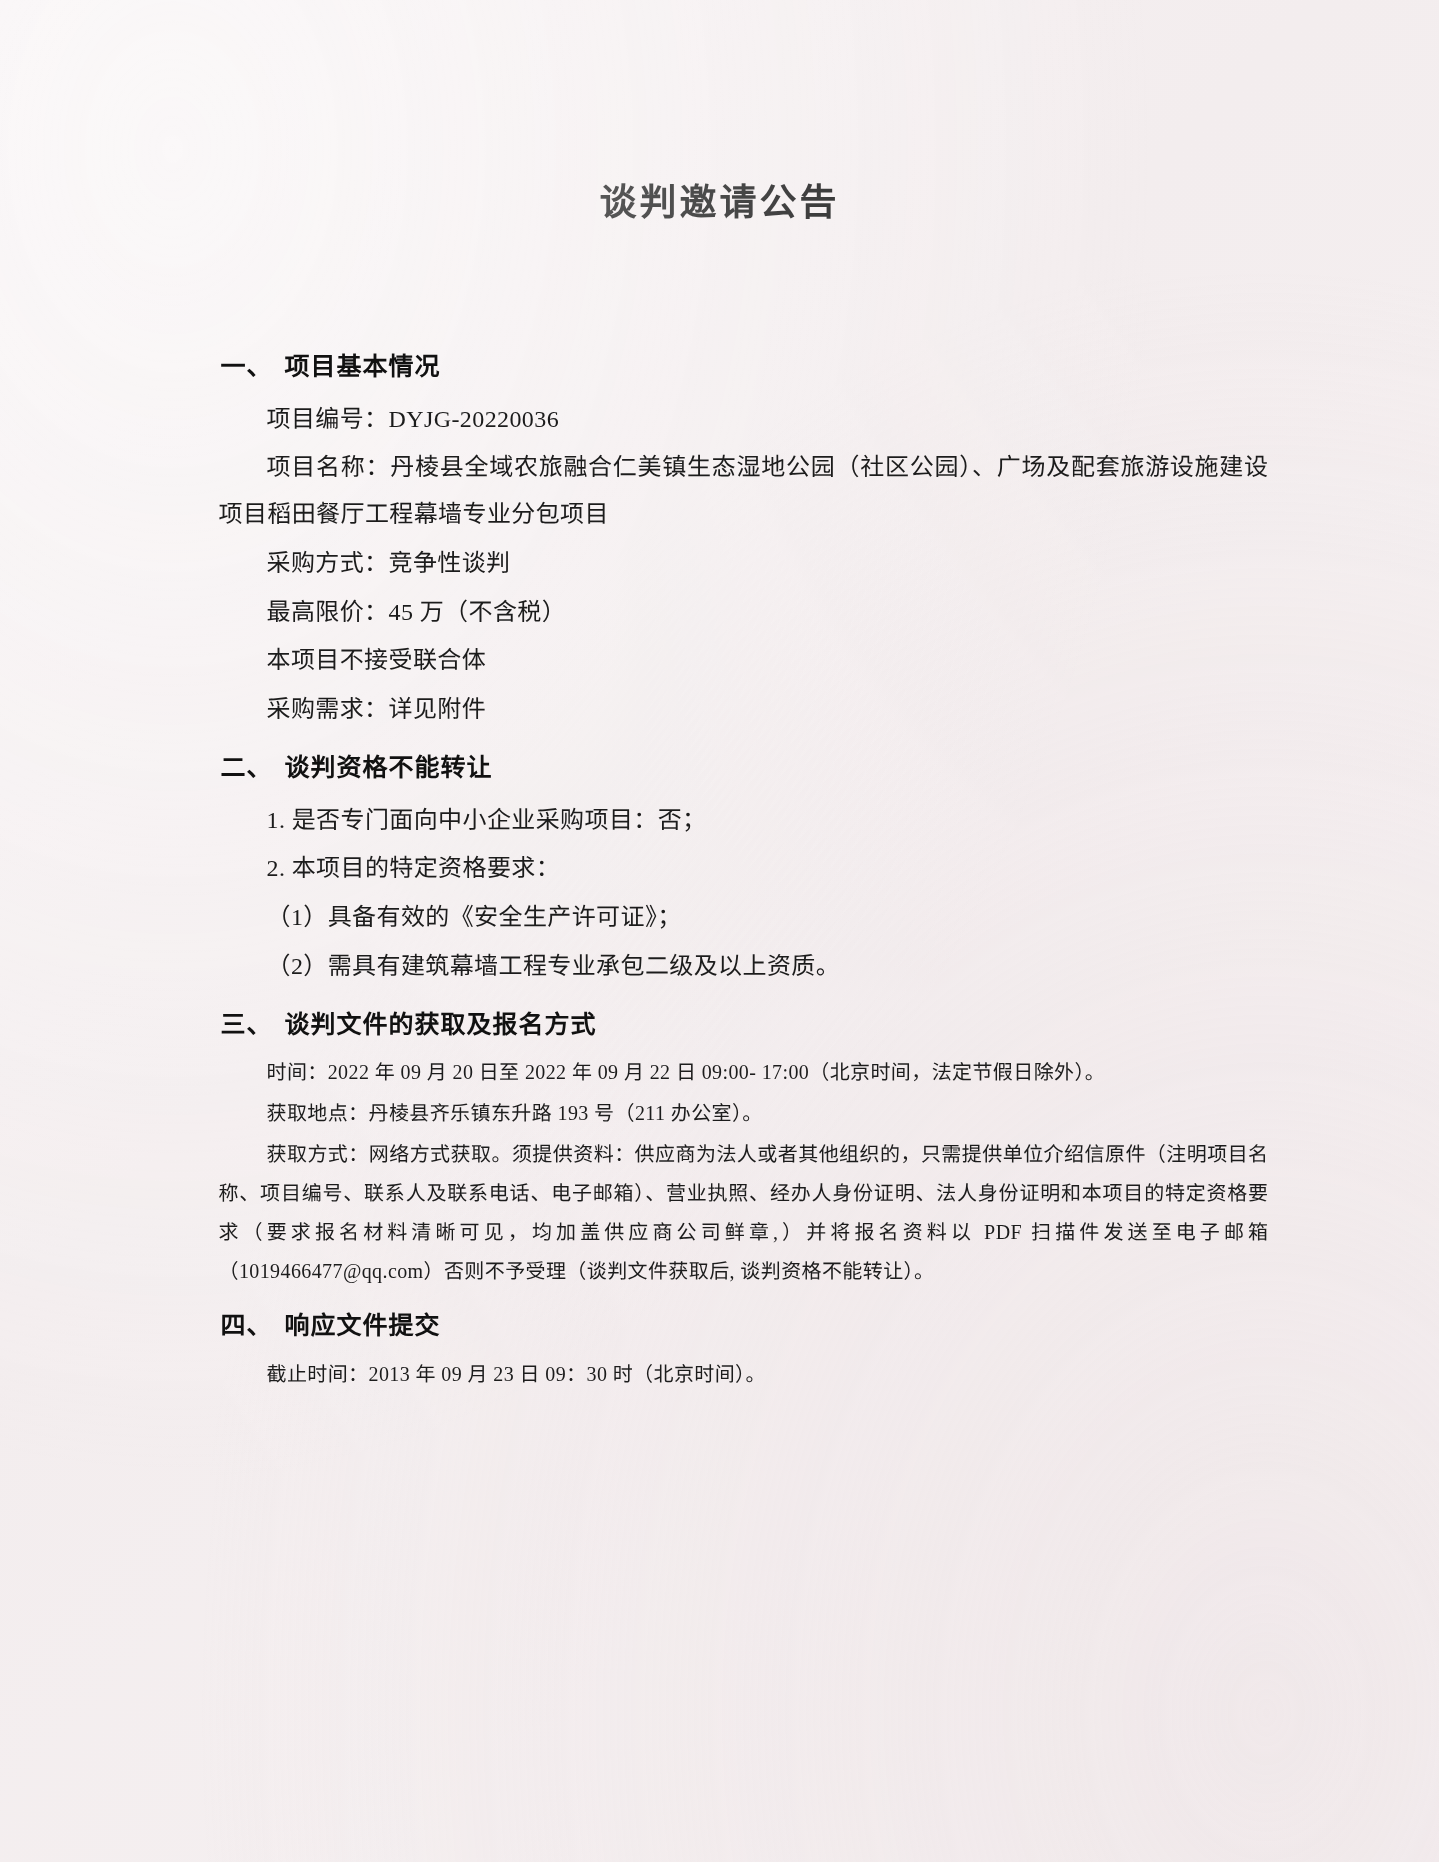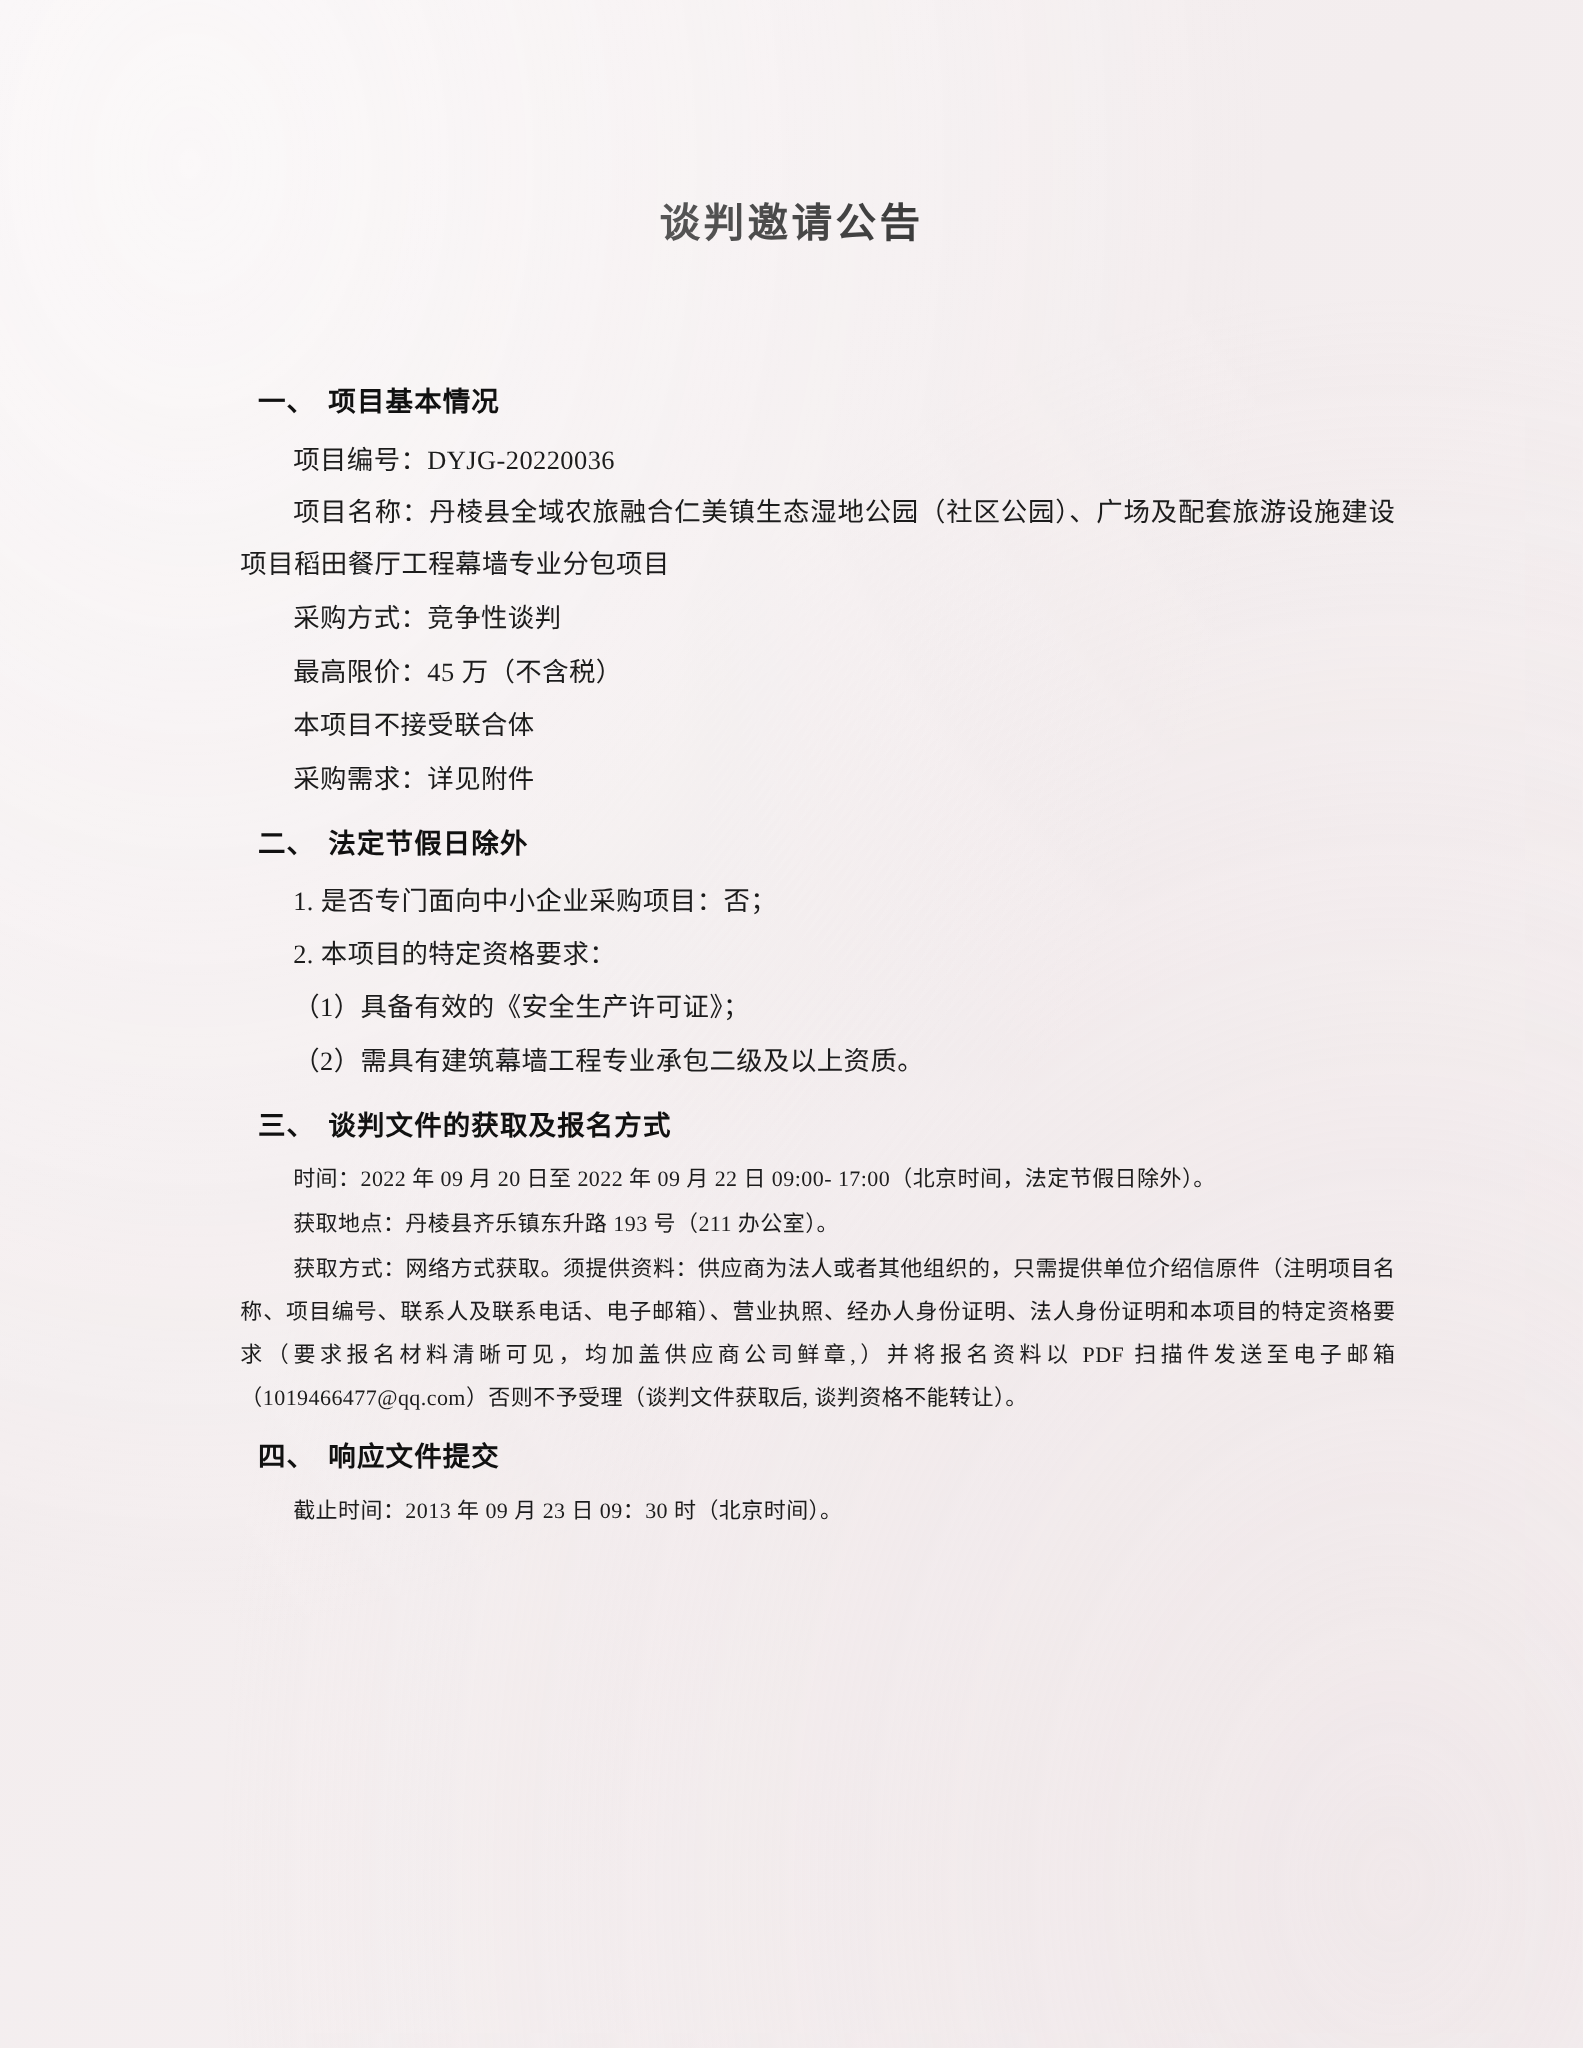--- a/index.html
+++ b/index.html
@@ -48,21 +48,21 @@
     padding-top: 122px;
     width: 1050px;
     padding-left: 118px;
     padding-right: 70px;
     box-sizing: content-box;
   }
   .section-heading {
     font-size: 25px;
     font-weight: bold;
     line-height: 1.5;
-    margin: 14px 0 10px 16px;
+    margin: 14px 0 10px 2px;
     letter-spacing: 1px;
     color: #111;
   }
   .section-heading .num {
     margin-right: 12px;
   }
   .para {
     font-size: 24px;
     line-height: 1.95;
     margin: 0 0 2px 0;
@@ -115,21 +115,21 @@
       <p class="para indent">项目编号：DYJG-20220036</p>
       <p class="para indent">项目名称：丹棱县全域农旅融合仁美镇生态湿地公园（社区公园）、广场及配套旅游设施建设项目稻田餐厅工程幕墙专业分包项目</p>
       <p class="para indent">采购方式：竞争性谈判</p>
       <p class="para indent">最高限价：45 万（不含税）</p>
       <p class="para indent">本项目不接受联合体</p>
       <p class="para indent">采购需求：详见附件</p>
     </div>
 
     <div class="section">
       <div class="section-heading heading-block">
-        <span class="num">二、</span><span>法定节假日除外</span>
+        <span class="num">二、</span><span>谈判资格不能转让</span>
       </div>
       <p class="list-item">1. 是否专门面向中小企业采购项目：否；</p>
       <p class="list-item">2. 本项目的特定资格要求：</p>
       <p class="list-item">（1）具备有效的《安全生产许可证》；</p>
       <p class="list-item">（2）需具有建筑幕墙工程专业承包二级及以上资质。</p>
     </div>
 
     <div class="section">
       <div class="section-heading heading-block">
         <span class="num">三、</span><span>谈判文件的获取及报名方式</span>

